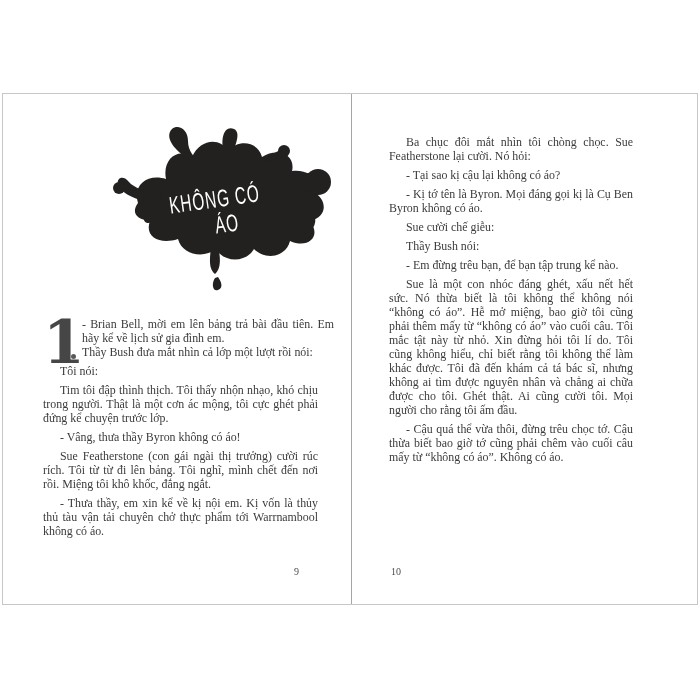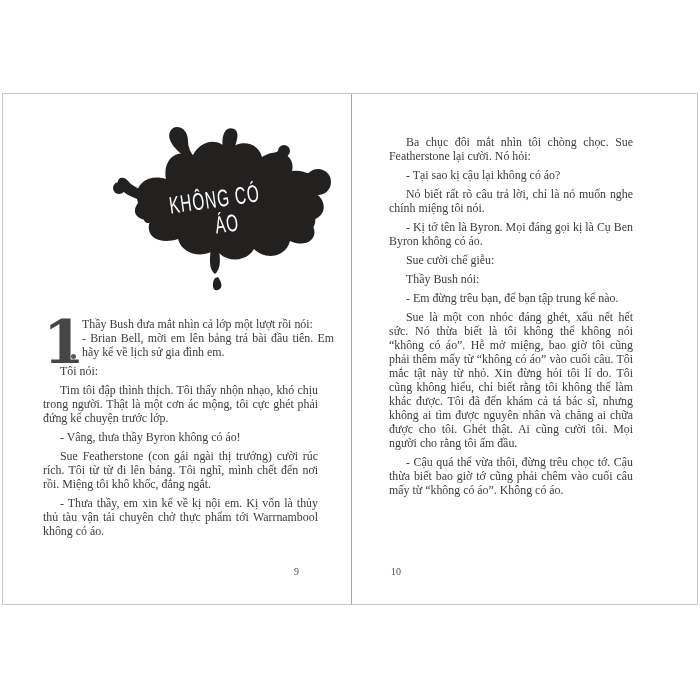--- a/index.html
+++ b/index.html
@@ -89,38 +89,37 @@
           </g>
         </g>
       </svg>
 
       <div class="bodytext text-left">
         <div class="intro-block">
           <span class="dropcap">
             <span class="dc-num">1</span>
             <span class="dc-dot"></span>
           </span>
+          <p class="para nf">- Brian Bell, mời em lên bảng trả bài đầu tiên. Em hãy kể về lịch sử gia đình em.</p>
           <p class="para nf">Thầy Bush đưa mắt nhìn cả lớp một lượt rồi nói:</p>
-          <p class="para nf">- Brian Bell, mời em lên bảng trả bài đầu tiên. Em hãy kể về lịch sử gia đình em.</p>
         </div>
         <p class="para">Tôi nói:</p>
         <p class="para">Tim tôi đập thình thịch. Tôi thấy nhộn nhạo, khó chịu trong người. Thật là một cơn ác mộng, tôi cực ghét phải đứng kể chuyện trước lớp.</p>
         <p class="para">- Vâng, thưa thầy Byron không có áo!</p>
         <p class="para">Sue Featherstone (con gái ngài thị trưởng) cười rúc rích. Tôi từ từ đi lên bảng. Tôi nghĩ, mình chết đến nơi rồi. Miệng tôi khô khốc, đắng ngắt.</p>
         <p class="para">- Thưa thầy, em xin kể về kị nội em. Kị vốn là thủy thủ tàu vận tải chuyên chở thực phẩm tới Warrnambool không có áo.</p>
       </div>
 
       <div class="pagenum pagenum-left">9</div>
     </div>
 
     <div class="page page-right">
       <div class="bodytext text-right">
         <p class="para">Ba chục đôi mắt nhìn tôi chòng chọc. Sue Featherstone lại cười. Nó hỏi:</p>
         <p class="para">- Tại sao kị cậu lại không có áo?</p>
-        <p class="para">Nó biết rất rõ câu trả lời, chỉ là nó muốn nghe chính miệng tôi nói.</p>
         <p class="para">- Kị tớ tên là Byron. Mọi đáng gọi kị là Cụ Ben Byron không có áo.</p>
         <p class="para">Sue cười chế giễu:</p>
         <p class="para">Thầy Bush nói:</p>
         <p class="para">- Em đừng trêu bạn, để bạn tập trung kể nào.</p>
         <p class="para">Sue là một con nhóc đáng ghét, xấu nết hết sức. Nó thừa biết là tôi không thể không nói “không có áo”. Hễ mở miệng, bao giờ tôi cũng phải thêm mấy từ “không có áo” vào cuối câu. Tôi mắc tật này từ nhỏ. Xin đừng hỏi tôi lí do. Tôi cũng không hiểu, chỉ biết rằng tôi không thể làm khác được. Tôi đã đến khám cả tá bác sĩ, nhưng không ai tìm được nguyên nhân và chẳng ai chữa được cho tôi. Ghét thật. Ai cũng cười tôi. Mọi người cho rằng tôi ấm đầu.</p>
         <p class="para">- Cậu quá thể vừa thôi, đừng trêu chọc tớ. Cậu thừa biết bao giờ tớ cũng phải chêm vào cuối câu mấy từ “không có áo”. Không có áo.</p>
       </div>
 
       <div class="pagenum pagenum-right">10</div>
     </div>

